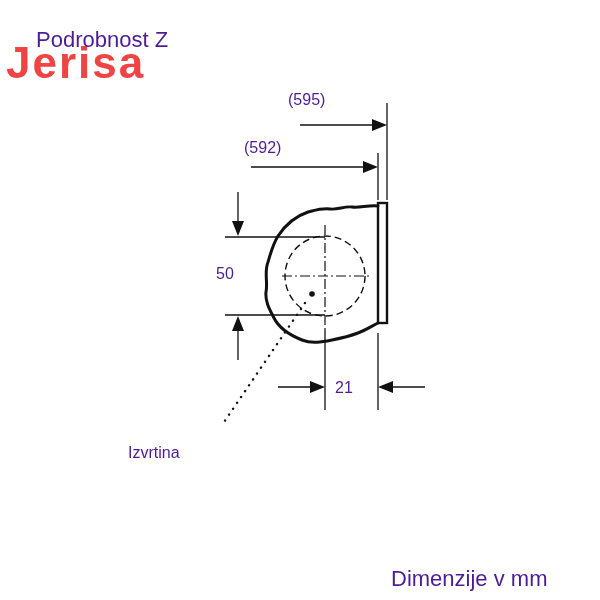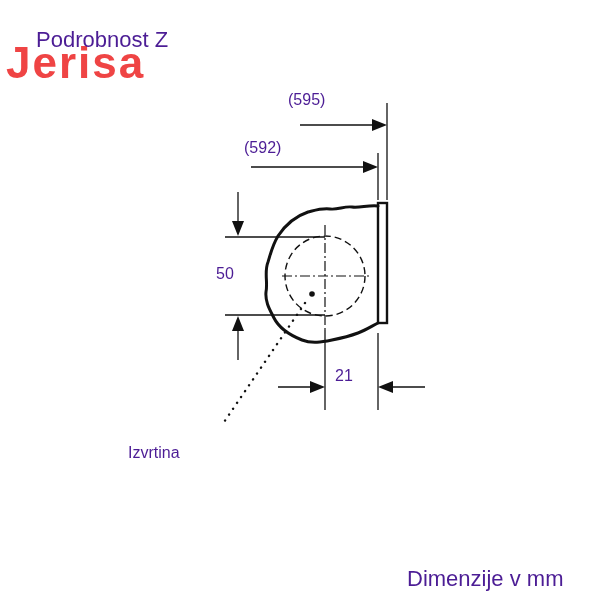--- a/index.html
+++ b/index.html
@@ -37,33 +37,32 @@
       left: 36px;
       top: 29px;
       font-size: 22px;
     }
     .dim {
       font-size: 16px;
     }
     .dim-595 { left: 288px; top: 92px; }
     .dim-592 { left: 244px; top: 140px; text-align: right; }
     .dim-35  { left: 216px; top: 266px; }
-    .dim-21  { left: 335px; top: 368px; }
+    .dim-21  { left: 335px; top: 380px; }
     .note {
       left: 128px;
       top: 438px;
       font-size: 16px;
       line-height: 30px;
     }
     .note span { display: block; }
     .units {
       left: 391px;
       top: 568px;
       font-size: 22px;
-      margin-left: 16px;
     }
     svg.drawing {
       position: absolute;
       left: 0;
       top: 0;
       width: 600px;
       height: 600px;
     }
   </style>
 </head>

